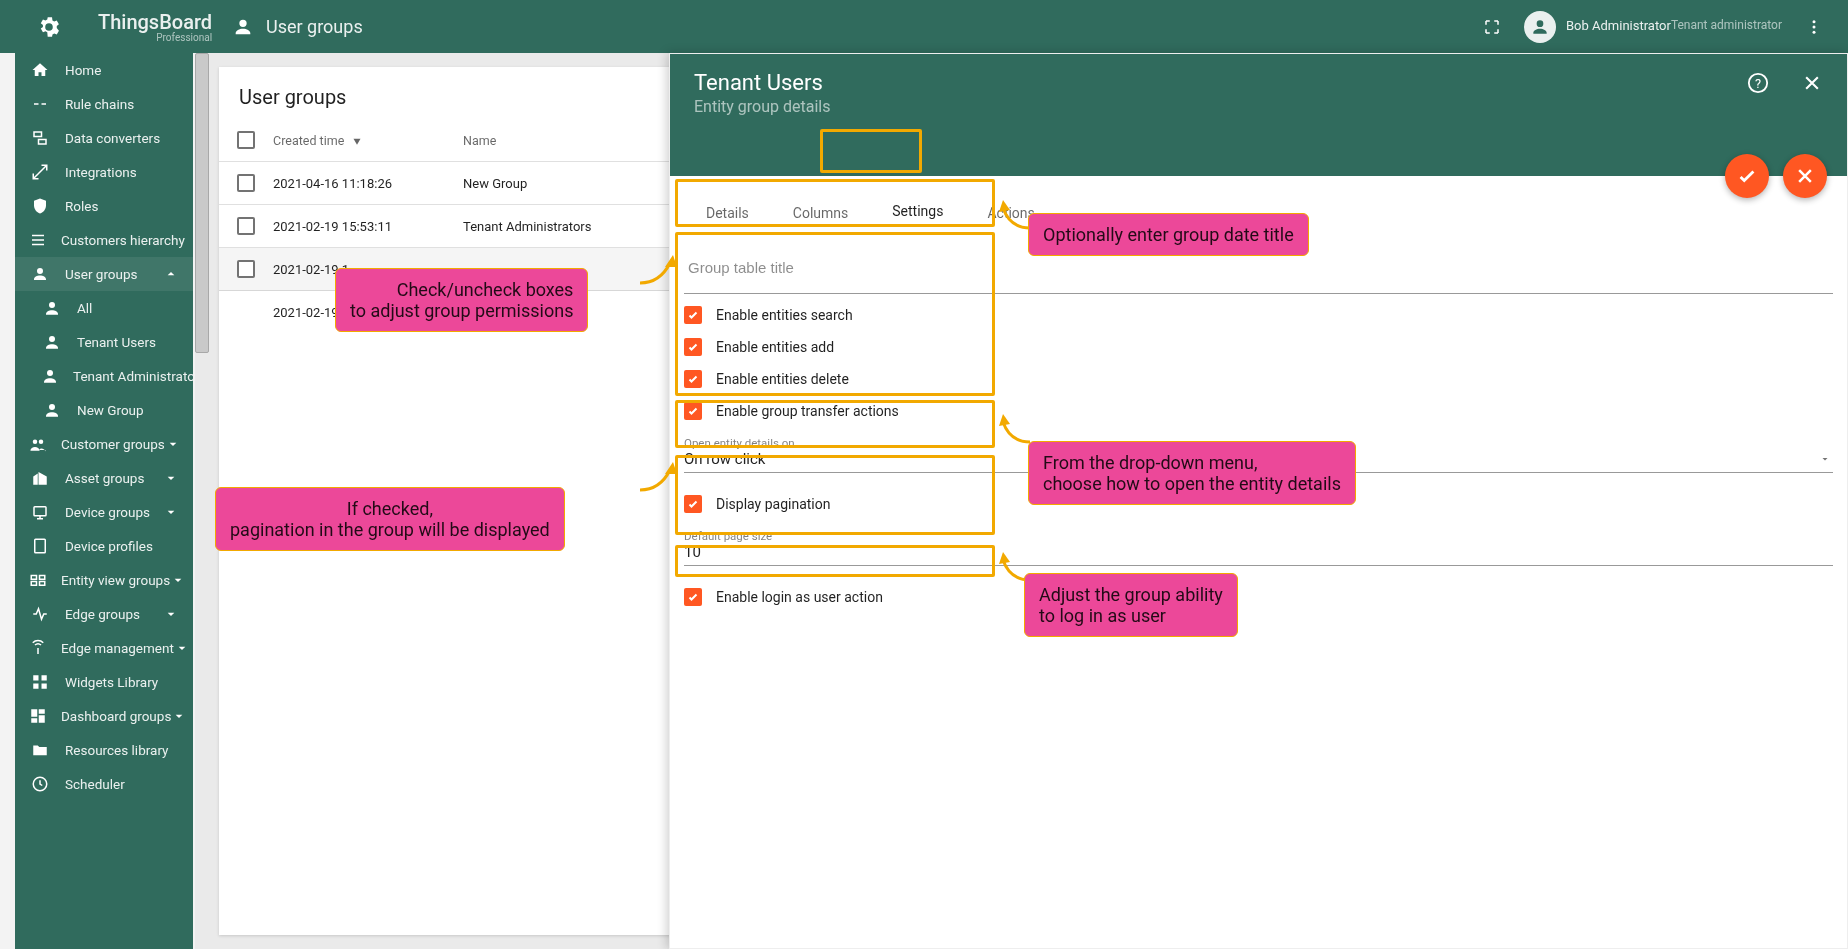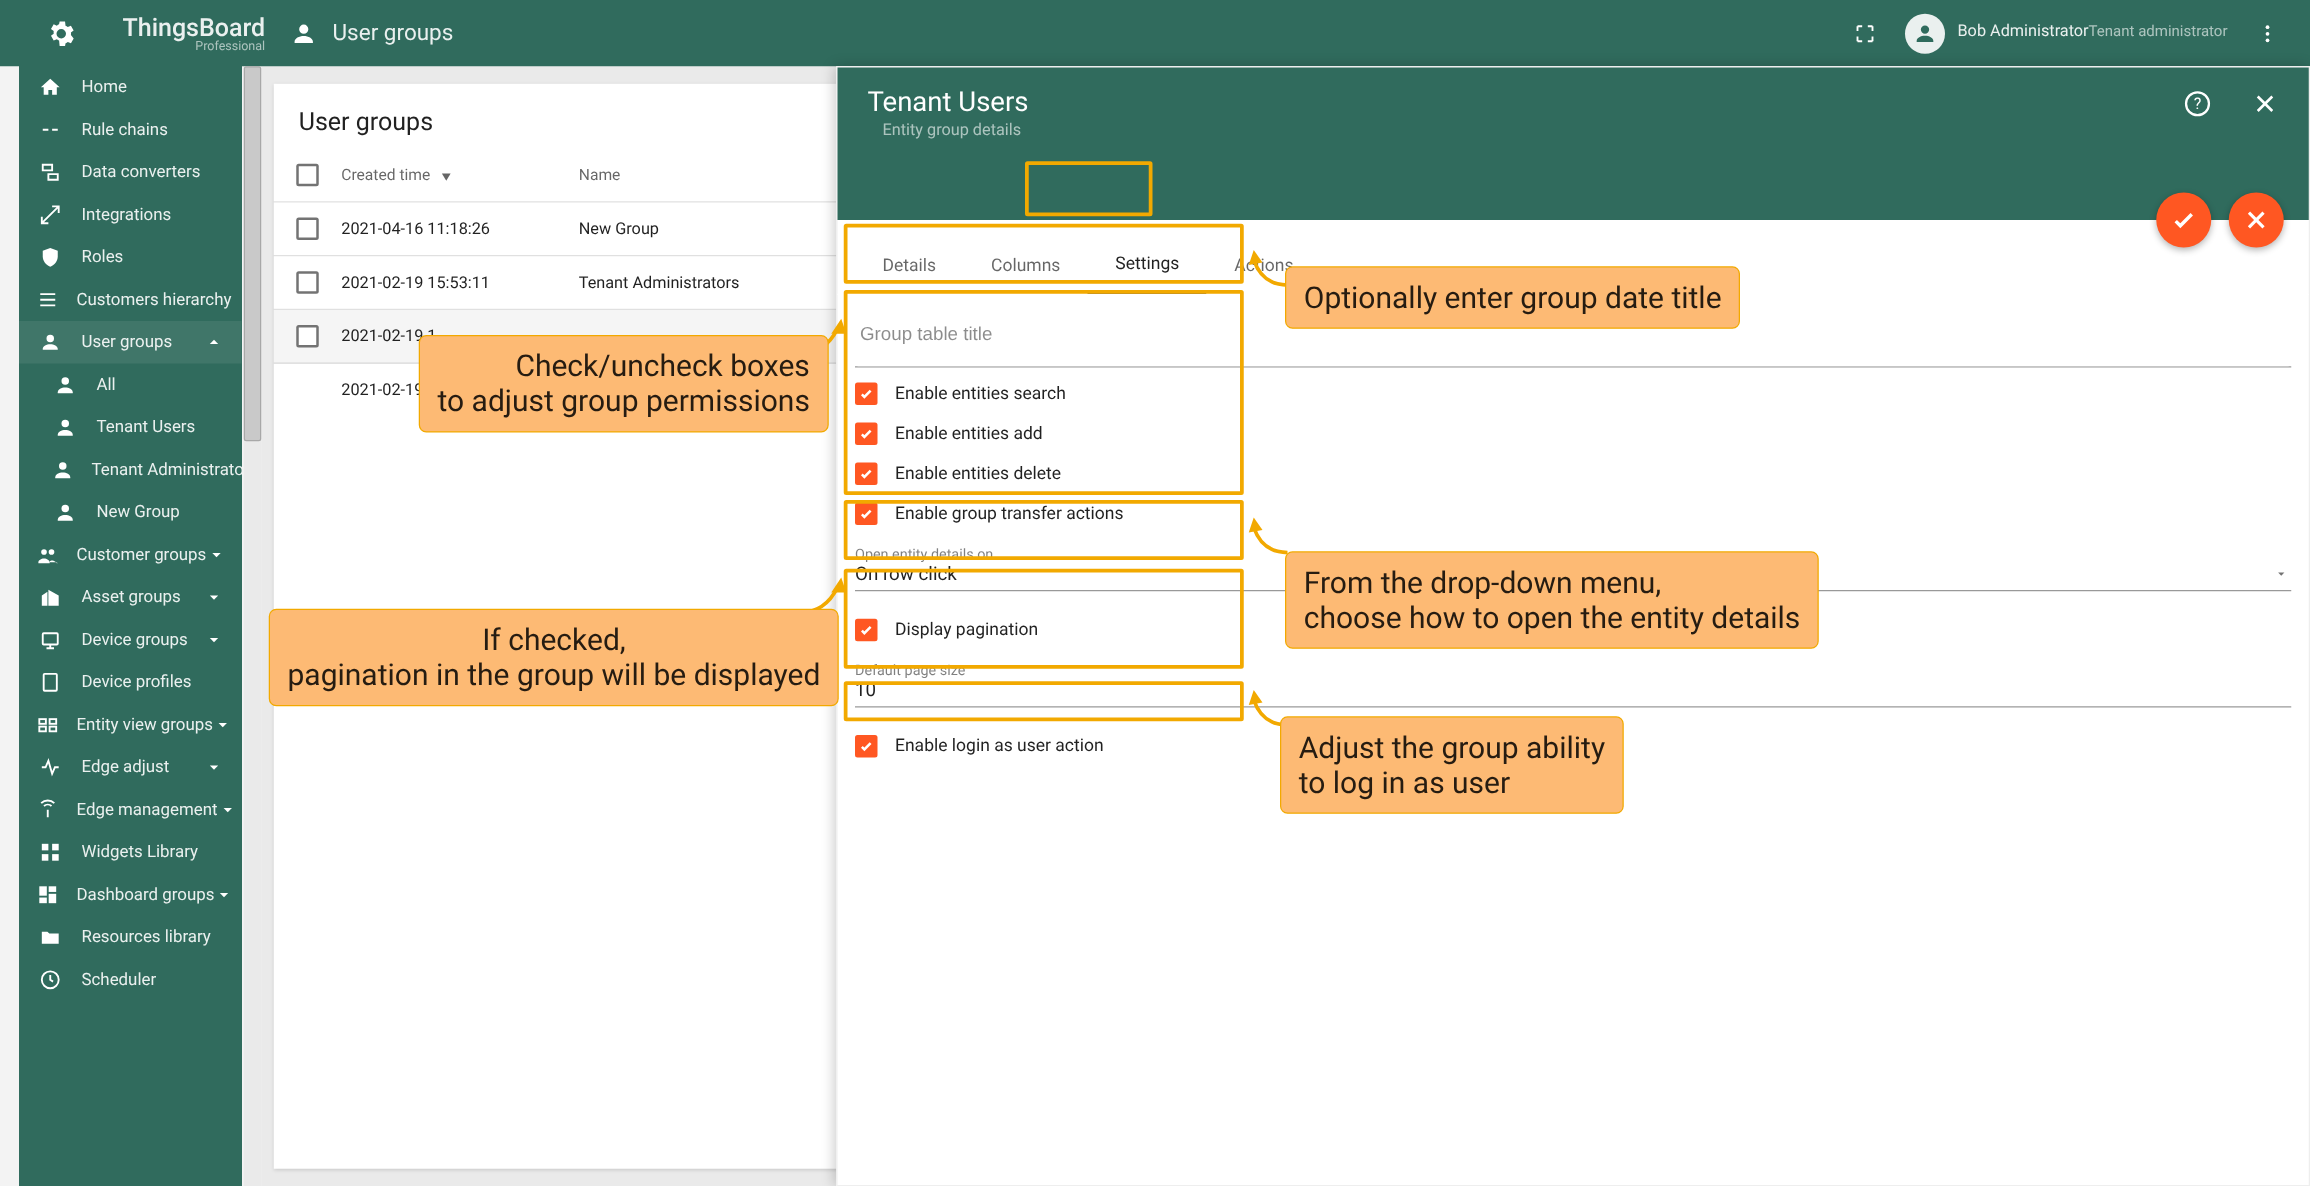--- a/index.html
+++ b/index.html
@@ -93,21 +93,21 @@
 
   
   .panel {
     position:absolute; left:669px; top:53px; right:0; bottom:0; background:#fff;
     box-shadow:-2px 0 10px rgba(0,0,0,0.2); z-index:30; border:1px solid #eee;
   }
   .panel-header {
     height:122px; background:var(--tb-green-header); color:#fff; position:relative;
   }
   .panel-title { font-size:22px; padding:16px 24px 2px 24px; }
-  .panel-sub { font-size:13px; color:var(--text-muted); padding:0 36px; }
+  .panel-sub { font-size:16px; color:var(--text-muted); padding:0 24px; }
   .panel-header-actions {
     position:absolute; right:16px; top:10px; display:flex; gap:16px; align-items:center;
   }
   .circle-action {
     width:38px; height:38px; display:flex; align-items:center; justify-content:center; cursor:pointer; color:#fff;
   }
   .panel-fab-row {
     position:absolute; right:20px; bottom:-22px; display:flex; gap:14px;
   }
   .fab {
@@ -148,23 +148,23 @@
   .select-block .sel-row {
      display:flex; align-items:center; justify-content:space-between;
   }
   .sel-val, .val-val { font-size:15px; }
   .sel-arrow { color:rgba(0,0,0,0.55); padding-right:2px; }
 
   .section-gap { margin-top:16px; }
 
   
   .anno-box {
-    position:absolute; z-index:50; background:#fdba74;
+    position:absolute; z-index:50; background:#ec4899;
     border:1px solid var(--annotation); border-radius:6px;
-    padding:10px 14px; font-size:24px; color:rgba(0,0,0,0.85);
+    padding:10px 14px; font-size:18px; color:rgba(0,0,0,0.85);
   }
   .anno-box .anno-line { white-space:nowrap; }
   .anno-arrow {
     position:absolute; z-index:49;
   }
   .highlight-rect {
      position:absolute; border:3px solid var(--annotation); border-radius:2px; z-index:48; pointer-events:none;
   }
 
   
@@ -387,21 +387,21 @@
           <path d="m7 10 5 5 5-5Z"></path>
         </svg>
       </span>
   </div>
   <div class="side-item">
     <span class="side-icon">
         <svg width="18" height="18" viewBox="0 0 24 24" fill="none" stroke="#fff" stroke-width="2">
           <path d="M3 12h4l3-7 4 14 3-7h4"></path>
         </svg>
       </span>
-    <span>Edge adjust</span>
+    <span>Edge groups</span>
     <span class="chev">
         <svg width="16" height="16" viewBox="0 0 24 24" fill="#fff">
           <path d="m7 10 5 5 5-5Z"></path>
         </svg>
       </span>
   </div>
   <div class="side-item">
     <span class="side-icon">
         <svg width="18" height="18" viewBox="0 0 24 24" fill="none" stroke="#fff" stroke-width="2">
           <path d="M12 20v-8M8 8a6 6 0 0 1 8 0M5 5a10 10 0 0 1 14 0"></path>

